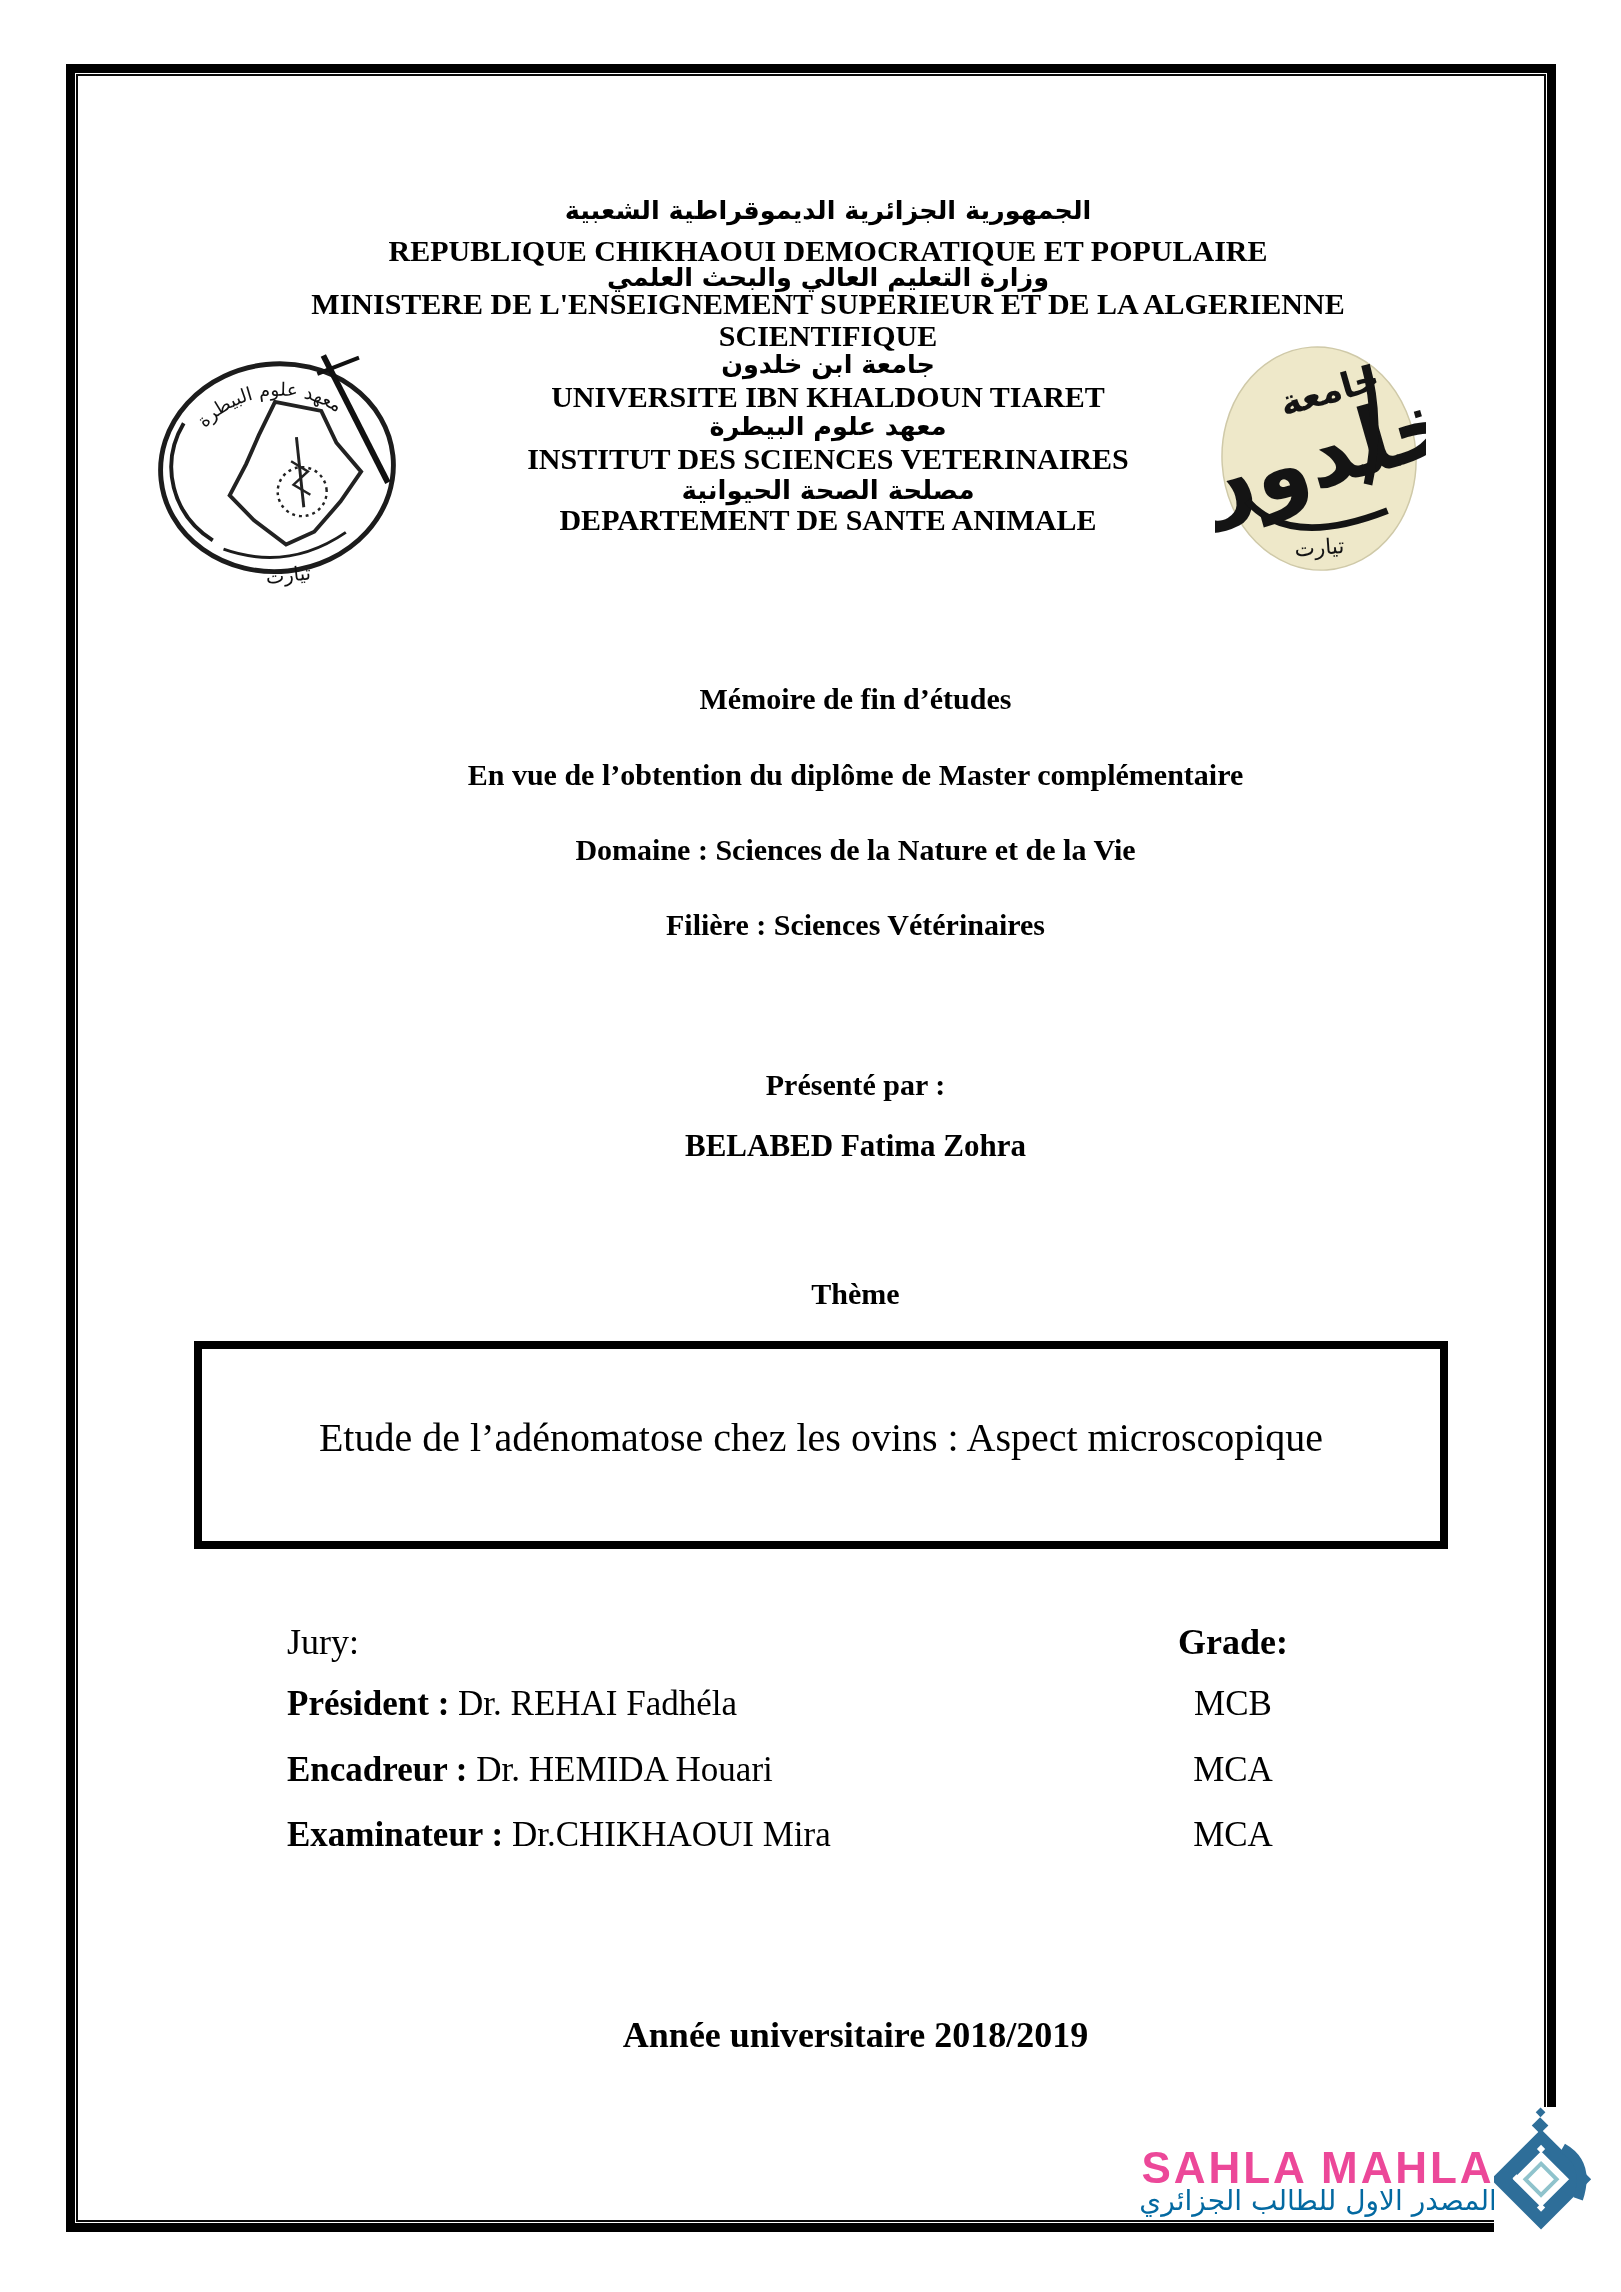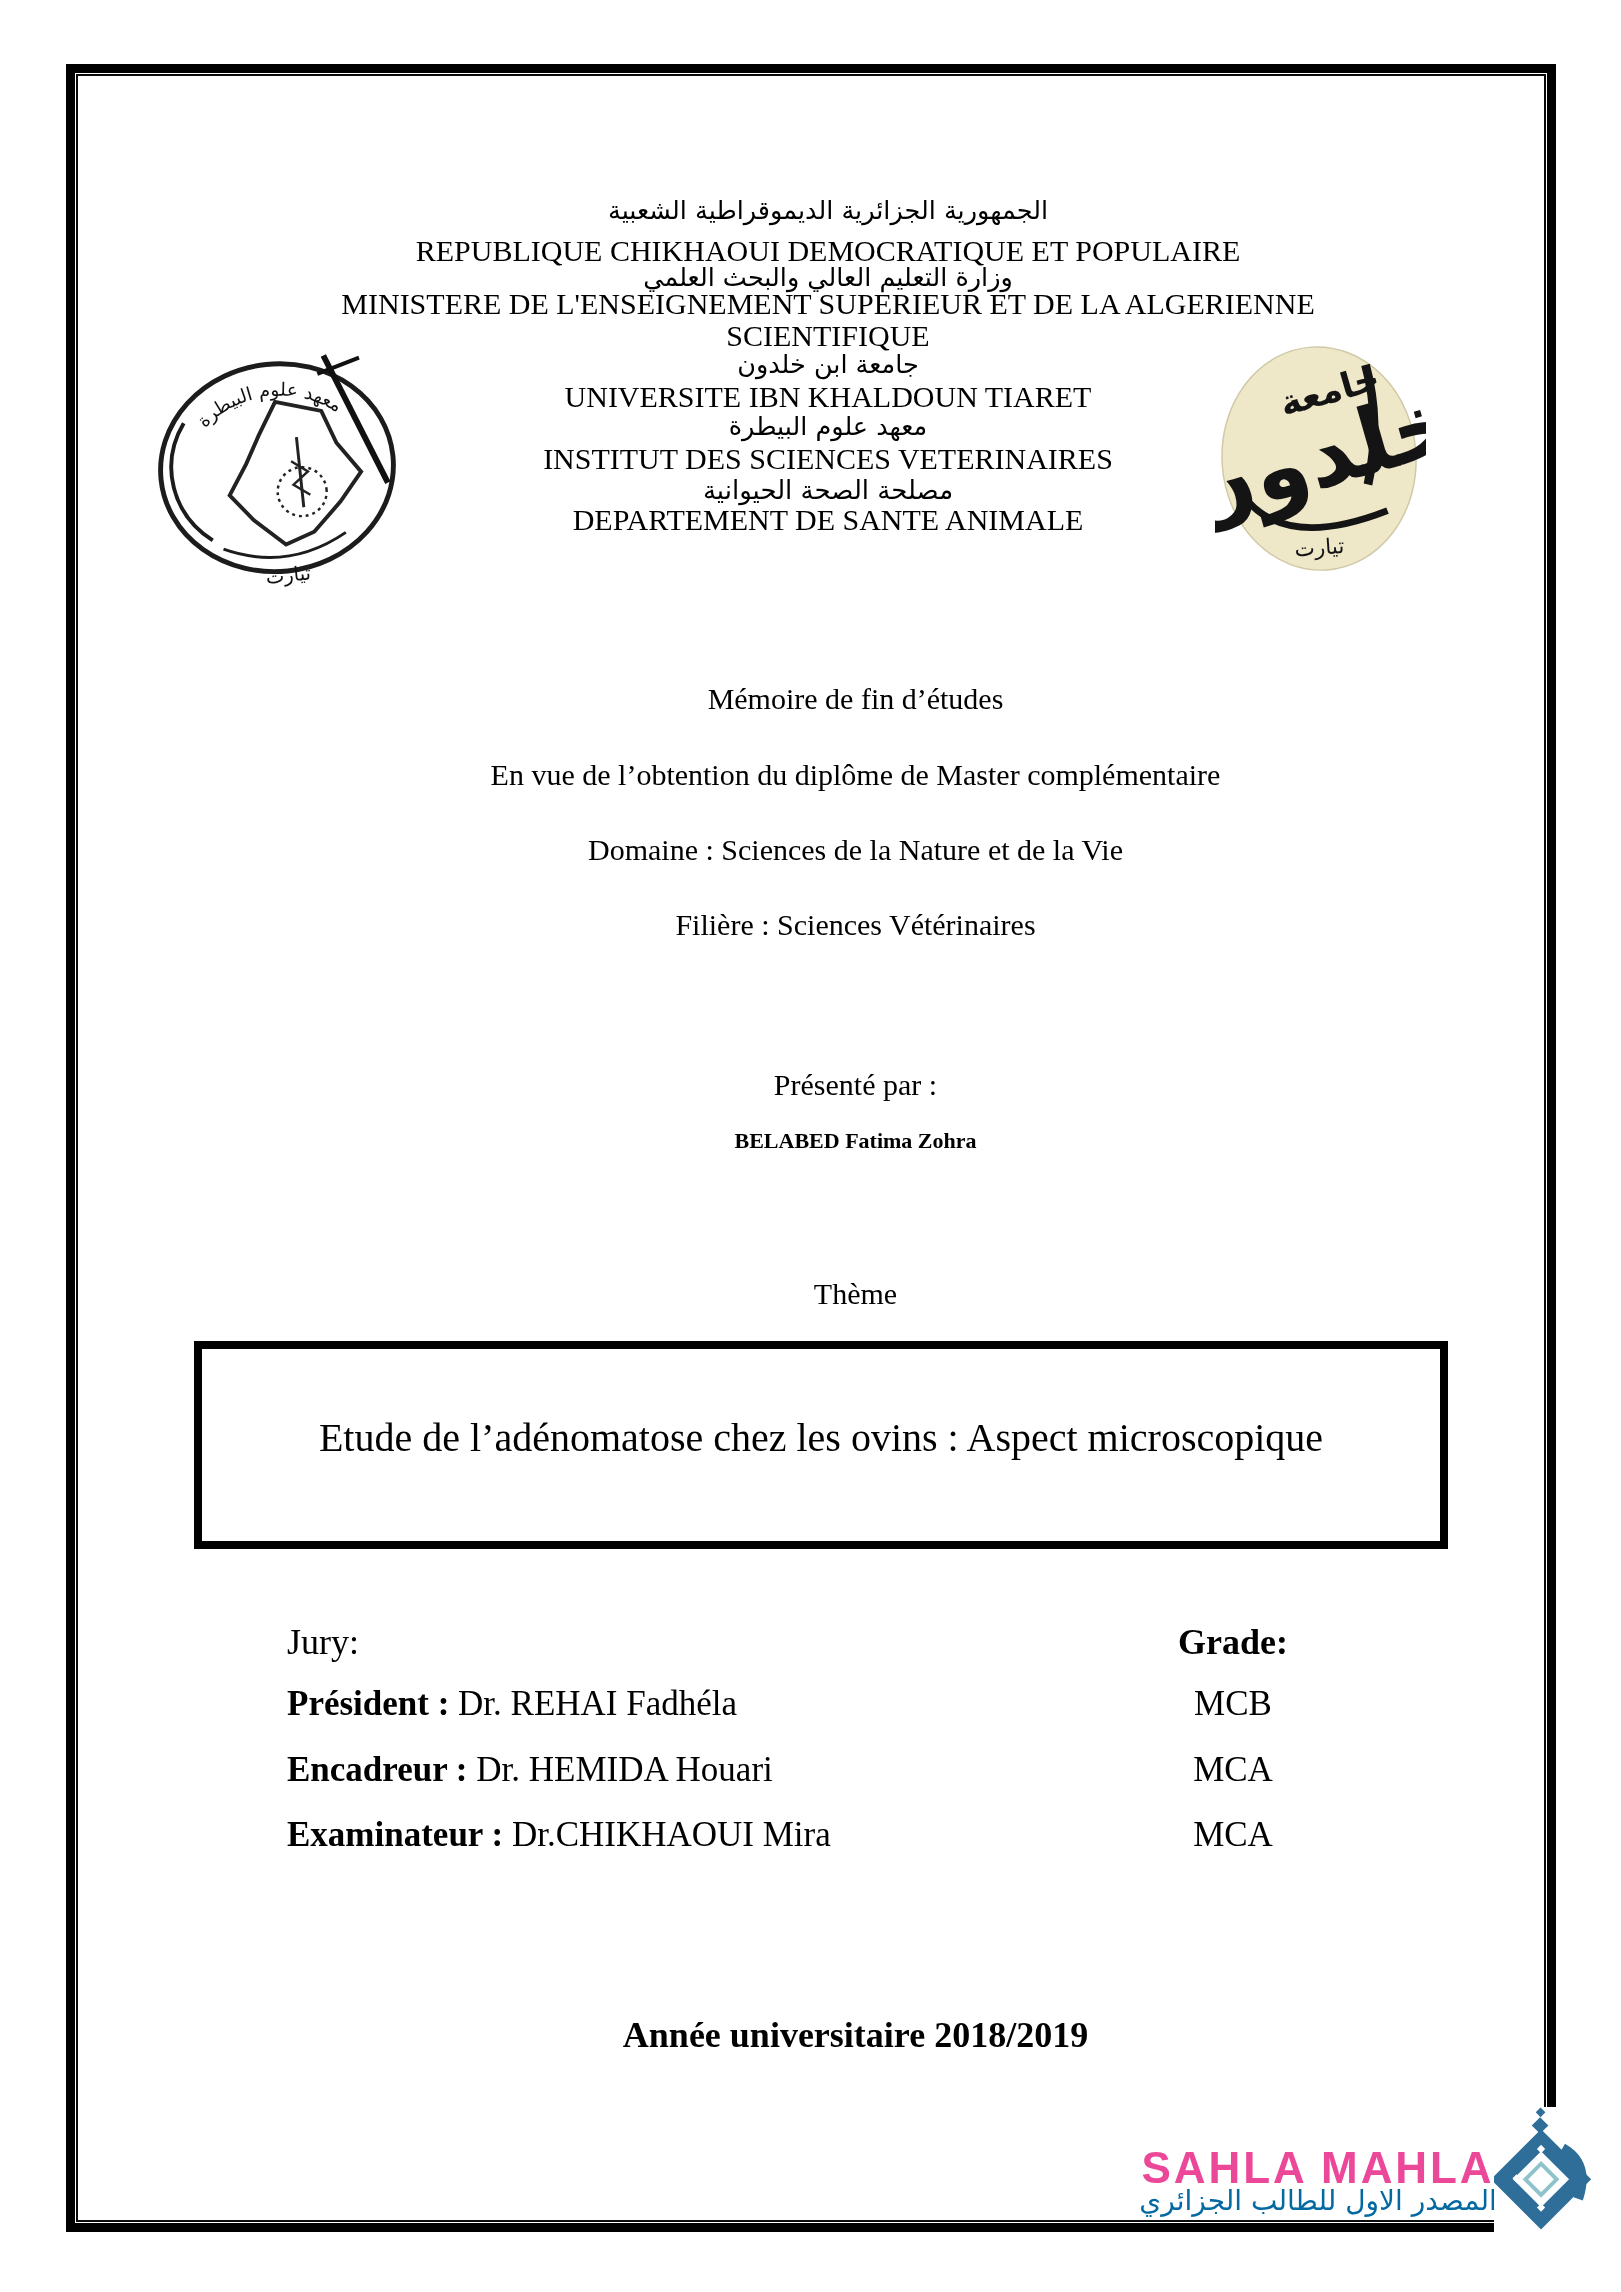--- a/index.html
+++ b/index.html
@@ -7,21 +7,21 @@
     width:1621px; height:2293px; position:relative; background:#ffffff;
     font-family:"Liberation Serif","DejaVu Serif",serif; color:#000;
     overflow:hidden;
   }
   
   .frame { position:absolute; left:66px; top:64px; right:65px; bottom:61px;
            border:9.8px solid #000; z-index:1; }
   .frame-inner { position:absolute; inset:1px; border:2px solid #0a0a0a; }
 
   
-  .line { position:absolute; text-align:center; line-height:1.18; white-space:nowrap; z-index:2; }
+  .line { position:absolute; text-align:center; line-height:1.18; white-space:nowrap; z-index:2;font-weight:bold; }
   .hline { left:196px; width:1264px; }   
   .bline { left:196px; width:1319px; }   
   .ar { font-family:"DejaVu Sans",sans-serif; direction:rtl; }
   .fr31 { font-size:30px; }
   .ar26 { font-size:25.5px; }
   .ar24 { font-size:26px; }
   .b { font-weight:bold; }
 
   
   .seal { position:absolute; z-index:2; }
@@ -105,21 +105,21 @@
     <path d="M160,30 q12,60 -6,122" stroke="#141414" stroke-width="9" fill="none"></path>
     <text x="100" y="220" text-anchor="middle" font-family="DejaVu Sans, sans-serif" font-size="22" fill="#141414">تيارت</text>
   </g>
 </svg>
 
 <div class="line bline fr31" style="top:681px">Mémoire de fin d’études</div>
 <div class="line bline fr31" style="top:757px">En vue de l’obtention du diplôme de Master complémentaire</div>
 <div class="line bline fr31" style="top:832px">Domaine : Sciences de la Nature et de la Vie</div>
 <div class="line bline fr31" style="top:907px">Filière : Sciences Vétérinaires</div>
 <div class="line bline fr31" style="top:1067px">Présenté par :</div>
-<div class="line bline b" style="top:1128px; font-size:22px">BELABED Fatima Zohra</div>
+<div class="line bline b" style="top:1128px; font-size:31px">BELABED Fatima Zohra</div>
 <div class="line bline fr31" style="top:1276px">Thème</div>
 
 <div class="title-box">
   <div class="title">Etude de l’adénomatose chez les ovins : Aspect microscopique</div>
 </div>
 
 <div class="jury-label">Jury:</div>
 <div class="grade-label">Grade:</div>
 
 <div class="jury-row" style="top:1684px">

